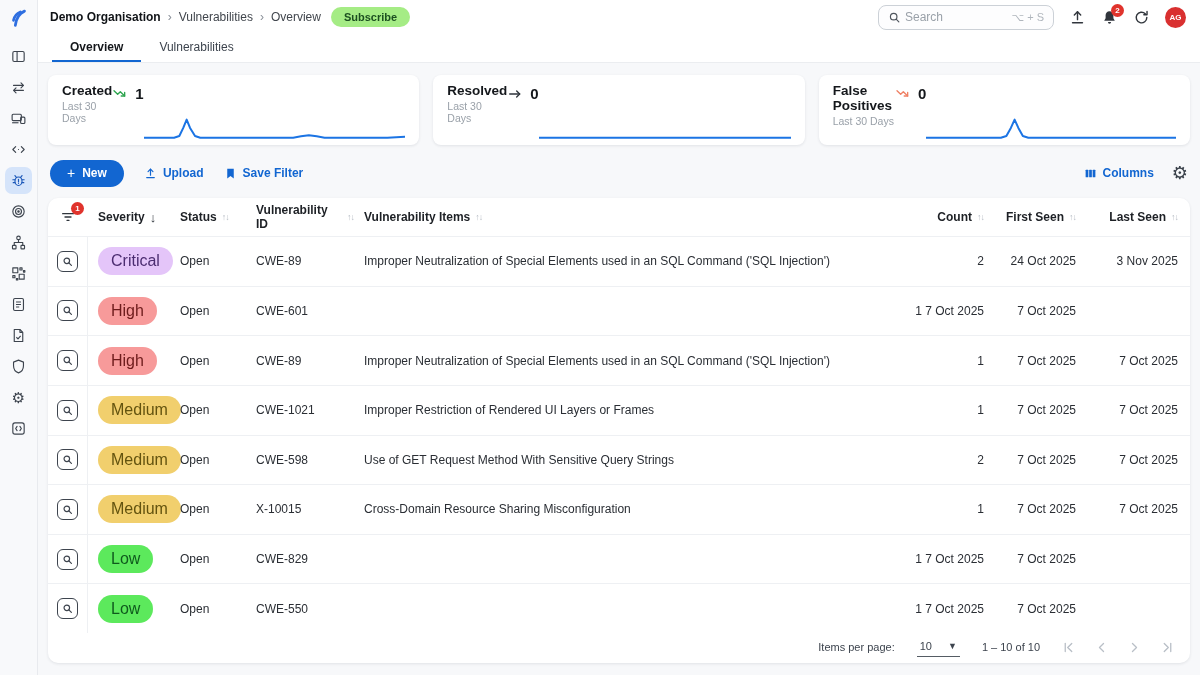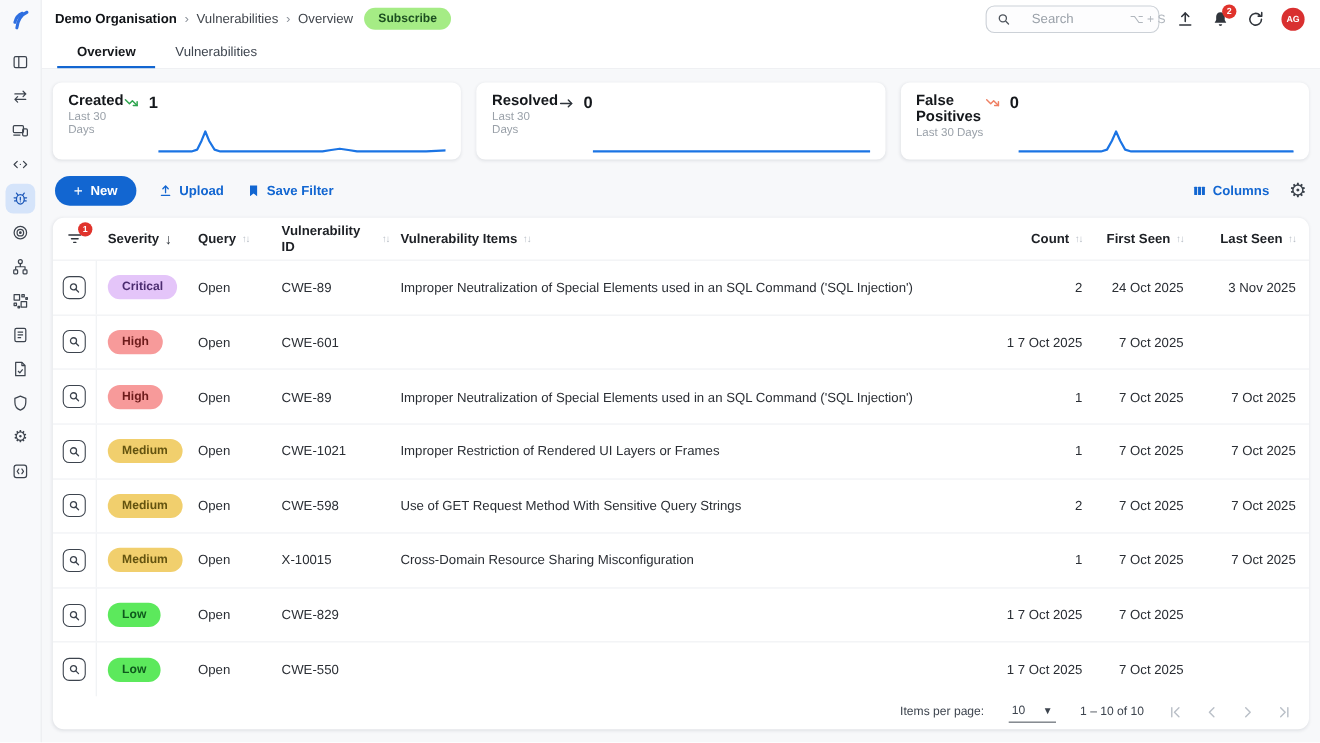--- a/index.html
+++ b/index.html
@@ -16,21 +16,21 @@
   .glyph-gear { font-size:15px; line-height:1; }
 
   
   .main { flex:1; display:flex; flex-direction:column; min-width:0; }
   .topbar { height:34px; display:flex; align-items:center; padding:0 14px 0 12px; background:#fff; flex-shrink:0; }
   .breadcrumb { display:flex; align-items:center; gap:7px; font-size:12px; color:#41464d; }
   .crumb-root { font-weight:bold; color:#101317; }
   .crumb-sep { color:#8a9099; font-size:12px; }
   .subscribe { background:#a5ec85; color:#1c4f20; font-size:11px; font-weight:bold; padding:4px 13px; border-radius:999px; margin-left:10px; cursor:pointer; }
   .topbar-right { margin-left:auto; display:flex; align-items:center; gap:15px; }
-  .searchbox { width:158px; height:25px; border:1px solid #ccd1d7; border-radius:8px; background:#fdfdfe; display:flex; align-items:center; gap:19px; padding:0 9px; }
+  .searchbox { width:176px; height:25px; border:1px solid #ccd1d7; border-radius:8px; background:#fdfdfe; display:flex; align-items:center; gap:4px; padding:0 9px; }
   .searchbox svg { width:13px; height:13px; color:#50565e; flex-shrink:0; }
   .searchbox input { border:none; outline:none; background:transparent; width:70px; font-size:12px; color:#41464d; font-family:inherit; }
   .searchbox input::placeholder { color:#9aa1a9; }
   .search-shortcut { margin-left:auto; font-size:11px; color:#b0b6bd; white-space:nowrap; }
   .top-icon { color:#30353c; display:flex; cursor:pointer; position:relative; }
   .top-icon svg { width:17px; height:17px; }
   .bell-badge { position:absolute; top:-5px; right:-6px; background:#e0332c; color:#fff; font-size:8px; font-weight:bold; min-width:13px; height:13px; border-radius:999px; display:flex; align-items:center; justify-content:center; padding:0 3px; }
   .avatar { width:21px; height:21px; border-radius:50%; background:#d93030; color:#fff; font-size:8px; font-weight:bold; display:flex; align-items:center; justify-content:center; cursor:pointer; }
 
   
@@ -75,21 +75,21 @@
   .filter-wrap { position:relative; margin:0 auto; cursor:pointer; color:#2f353c; display:flex; }
   .filter-wrap svg { width:16px; height:16px; }
   .filter-badge { position:absolute; top:-7px; right:-8px; background:#e0332c; color:#fff; font-size:8px; font-weight:bold; width:13px; height:13px; border-radius:50%; display:flex; align-items:center; justify-content:center; }
   .tbody { flex:1; display:flex; flex-direction:column; min-height:0; }
   .data-row { border-top:1px solid #eef0f3; flex:1; min-height:42px; font-size:12px; color:#2a2e34; background:#fff; }
   .col-icon { align-self:stretch; display:flex; align-items:center; justify-content:center; border-right:1px solid #eef0f3; }
   .view-btn { width:21px; height:21px; border:1.5px solid #3d444e; border-radius:6px; background:none; display:flex; align-items:center; justify-content:center; cursor:pointer; color:#3d444e; }
   .view-btn svg { width:11px; height:11px; }
   .cell { padding-left:10px; }
   .cell.num { padding-left:0; text-align:right; }
-  .badge { display:inline-block; border-radius:999px; padding:5px 13px; font-size:11px; font-weight:bold; text-align:center; min-width:46px; }
+  .badge { display:inline-block; border-radius:999px; padding:5px 13px; font-size:16px; font-weight:normal; text-align:center; min-width:46px; }
   .sev-critical { background:#e4c5f9; color:#4b2c70; }
   .sev-high { background:#f79a9a; color:#6d1b1b; }
   .sev-medium { background:#f1cf6d; color:#63530f; }
   .sev-low { background:#5ce95c; color:#0f5a1d; }
 
   
   .pagination { height:30px; flex-shrink:0; display:flex; align-items:center; justify-content:flex-end; gap:22px; padding:0 16px 2px; font-size:11px; color:#3d444e; }
   .pg-select { display:flex; align-items:center; gap:16px; border-bottom:1px solid #555c64; padding:3px 3px 4px; cursor:pointer; }
   .pg-caret { font-size:9px; color:#3d444e; }
   .pg-nav { display:flex; gap:20px; color:#b9bfc7; }
@@ -348,21 +348,21 @@
                 <path d="M7.5 12 H16.5"></path>
                 <path d="M10.5 17 H13.5"></path>
               </svg>
             <span class="filter-badge">1</span>
           </div>
           <div class="hcell cell">
               <span>Severity</span>
               <span class="sort-down">↓</span>
             </div>
           <div class="hcell cell">
-              <span>Query</span>
+              <span>Status</span>
               <span class="sort-pair">↑↓</span>
             </div>
           <div class="hcell cell">
               <span>Vulnerability ID</span>
               <span class="sort-pair">↑↓</span>
             </div>
           <div class="hcell cell">
               <span>Vulnerability Items</span>
               <span class="sort-pair">↑↓</span>
             </div>

